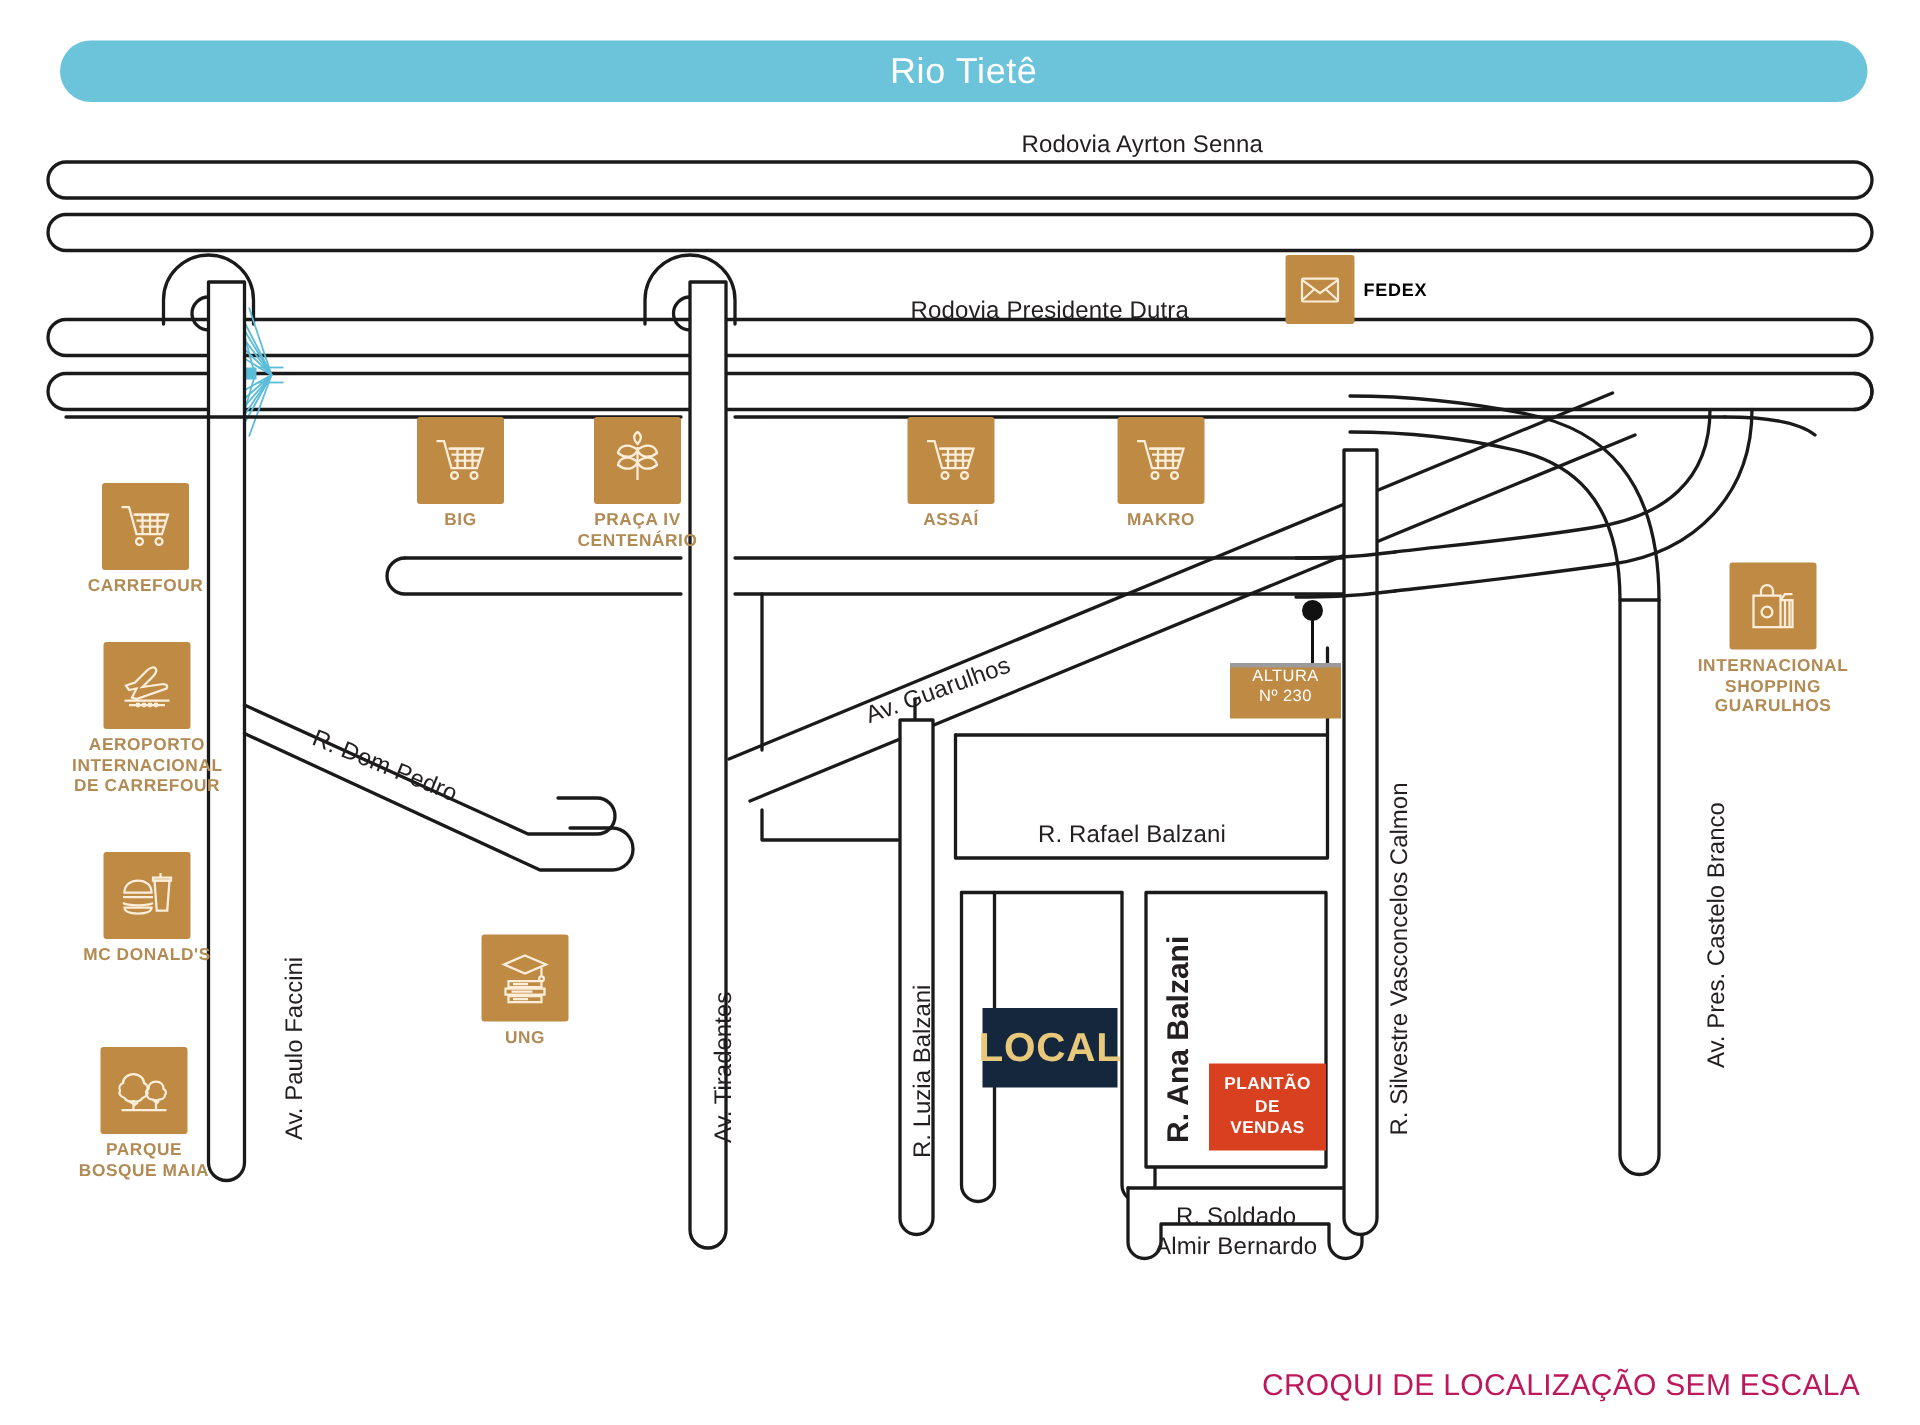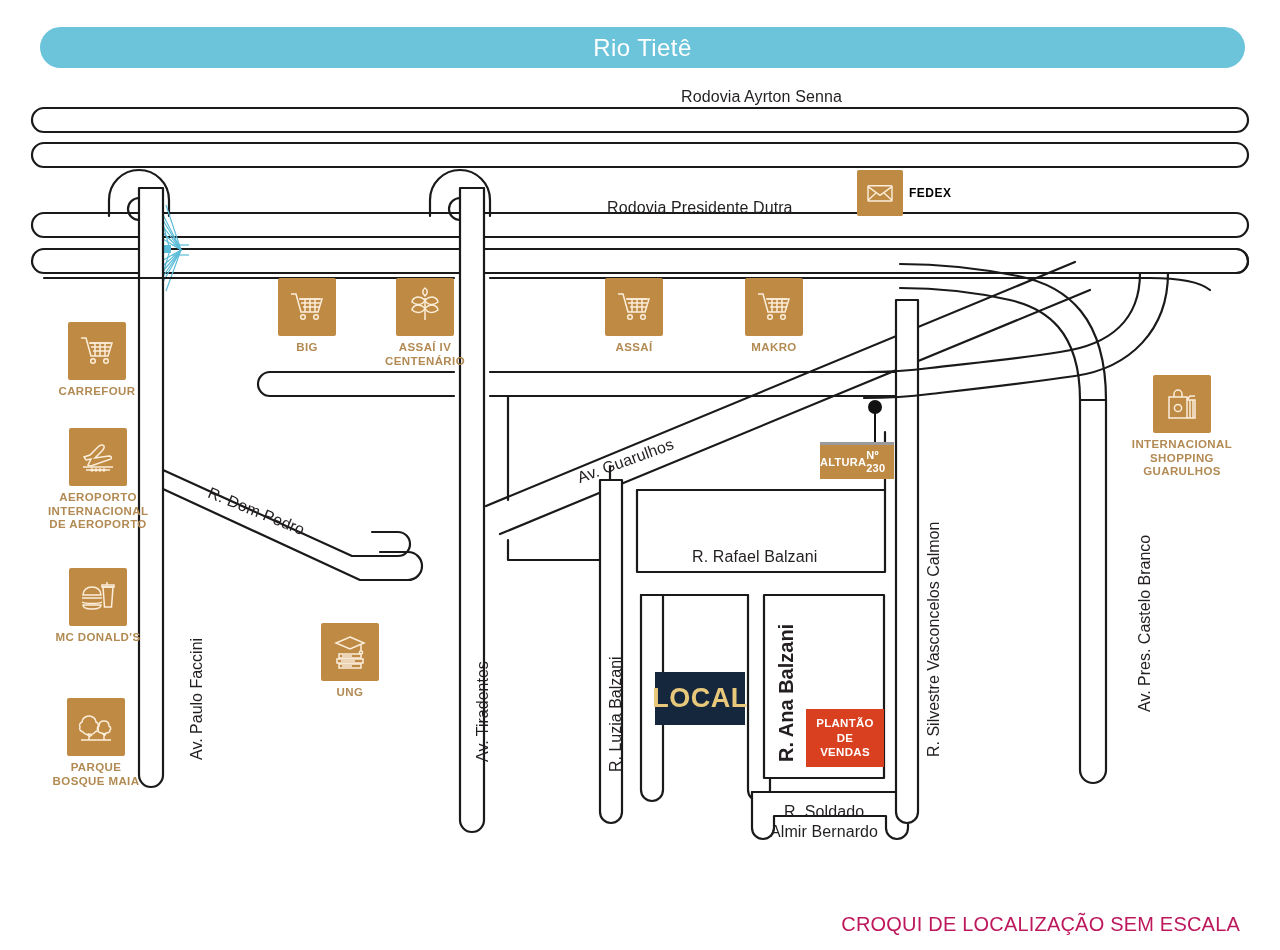--- a/index.html
+++ b/index.html
@@ -92,22 +92,22 @@
   }
   #altura-pin-dot{
     position:absolute;left:48px;top:0px;
     width:14px;height:14px;border-radius:50%;background:#111;
   }
   #altura-box{
     position:absolute;left:0px;top:42px;
     width:74px;height:34px;
     background:#bf8b44;
     border-top:3px solid #9b9b9b;
-    display:flex;flex-direction:row;align-items:center;justify-content:flex-start;
-    color:#fff;font-size:11px;font-weight:bold;line-height:1.18;
+    display:flex;flex-direction:column;align-items:center;justify-content:flex-start;
+    color:#fff;font-size:11px;font-weight:normal;line-height:1.18;
     letter-spacing:.3px;
   }
 
   
   #local-box{
     position:absolute;
     left:655px;top:672px;
     width:90px;height:53px;
     background:#14273c;
     display:flex;align-items:center;justify-content:center;
@@ -324,21 +324,21 @@
         <path d="M5 30 h30 M8 33 h24"></path>
         <circle cx="14" cy="33" r="0.9" fill="#fceedb"></circle>
           <circle cx="18" cy="33" r="0.9" fill="#fceedb"></circle>
         <circle cx="22" cy="33" r="0.9" fill="#fceedb"></circle>
           <circle cx="26" cy="33" r="0.9" fill="#fceedb"></circle>
       </svg>
     </div>
     <div class="poi-label">
       <div>AEROPORTO</div>
       <div>INTERNACIONAL</div>
-      <div>DE AEROPORTO</div>
+      <div>DE CARREFOUR</div>
     </div>
   </div>
 
   <div class="poi" style="left:52px;top:568px;width:92px;">
     <div class="poi-icon">
       <svg width="40" height="40" viewBox="0 0 40 40" fill="none" stroke="#fceedb" stroke-width="1.5">
         <path d="M25 10 h10 l-1.5 20 h-7 z"></path>
         <path d="M24 8 h12 v2 h-12 z"></path>
         <path d="M29 5 v3"></path>
         <path d="M5 18 c0 -5 4 -8 9 -8 c5 0 9 3 9 8 z"></path>
@@ -387,21 +387,21 @@
       <svg width="40" height="40" viewBox="0 0 40 40" fill="none" stroke="#fceedb" stroke-width="1.5">
         <path d="M20 33 V11"></path>
         <path d="M20 13 c-6 -5 -12 -3 -13 2 c5 4 11 3 13 -2 z"></path>
         <path d="M20 13 c6 -5 12 -3 13 2 c-5 4 -11 3 -13 -2 z"></path>
         <path d="M20 21 c-6 -5 -12 -3 -13 2 c5 4 11 3 13 -2 z"></path>
         <path d="M20 21 c6 -5 12 -3 13 2 c-5 4 -11 3 -13 -2 z"></path>
         <path d="M20 9 c-3 -3 -3 -6 0 -8 c3 2 3 5 0 8 z"></path>
       </svg>
     </div>
     <div class="poi-label">
-      <div>ASSAÍ IV</div>
+      <div>PRAÇA IV</div>
       <div>CENTENÁRIO</div>
     </div>
   </div>
 
   <div class="poi" style="left:592px;top:278px;">
     <div class="poi-icon">
       <svg width="40" height="40" viewBox="0 0 40 40" fill="none" stroke="#fceedb" stroke-width="1.5">
         <path d="M4 7 h5 l5 18 h17 l4 -13 h-23"></path>
         <path d="M13 12 h20 M14 16 h19 M16 20 h16"></path>
         <path d="M18 12 v13 M23 12 v13 M28 12 v13"></path>

